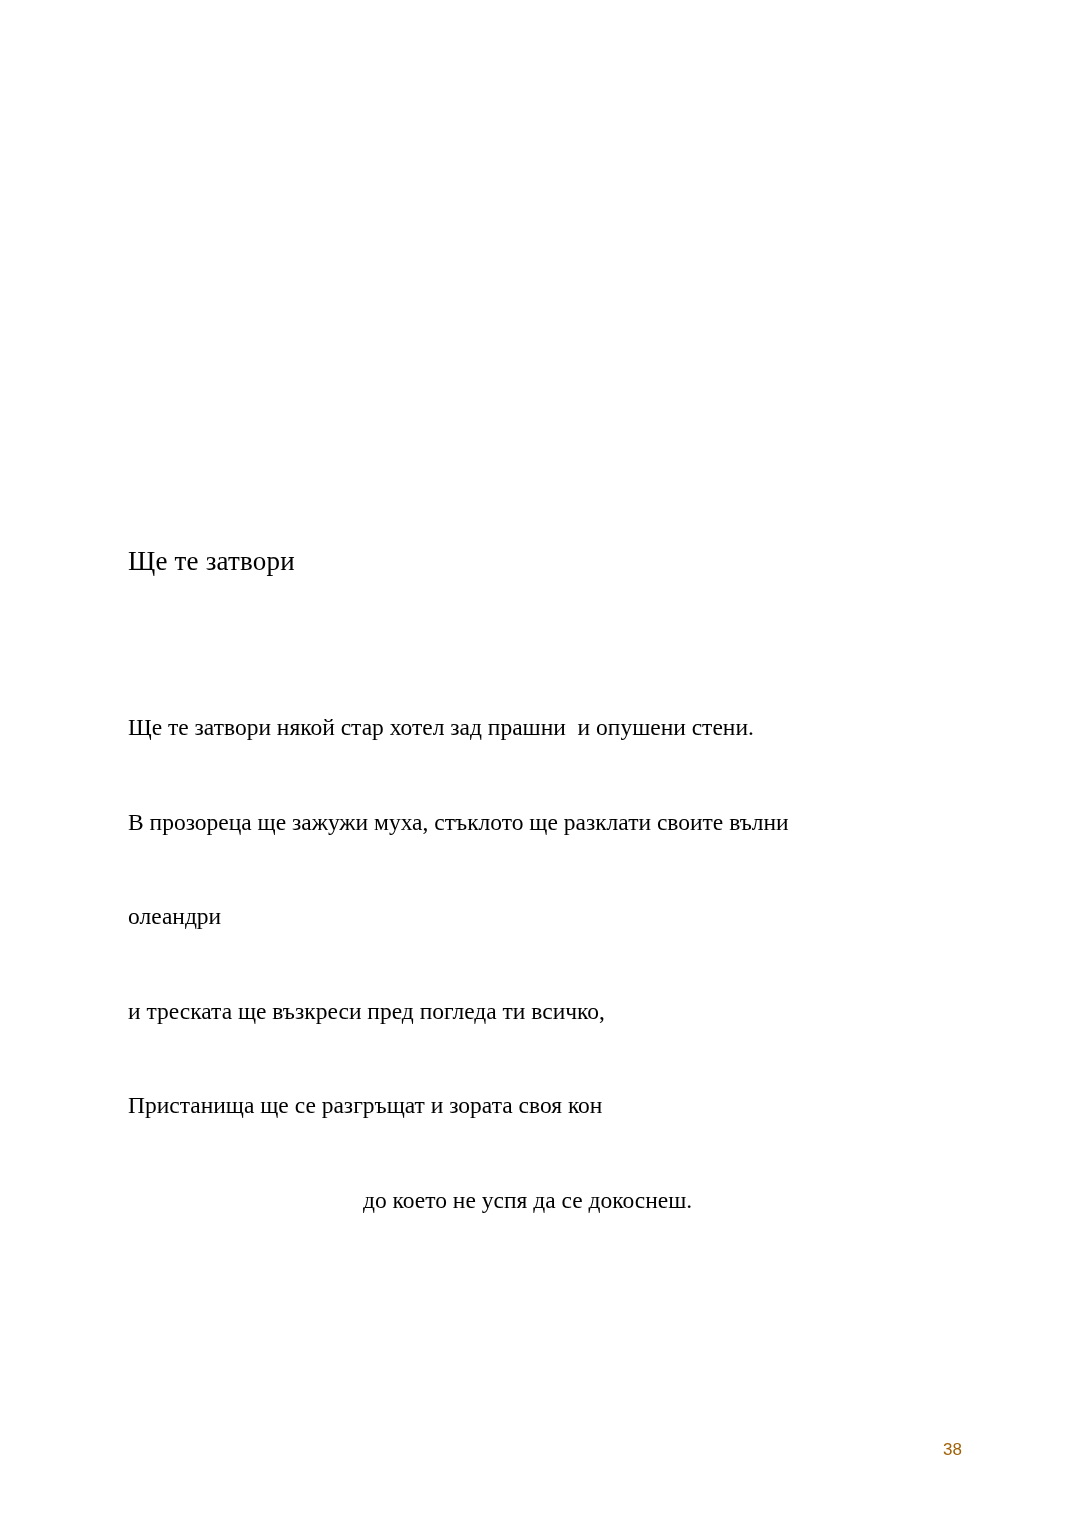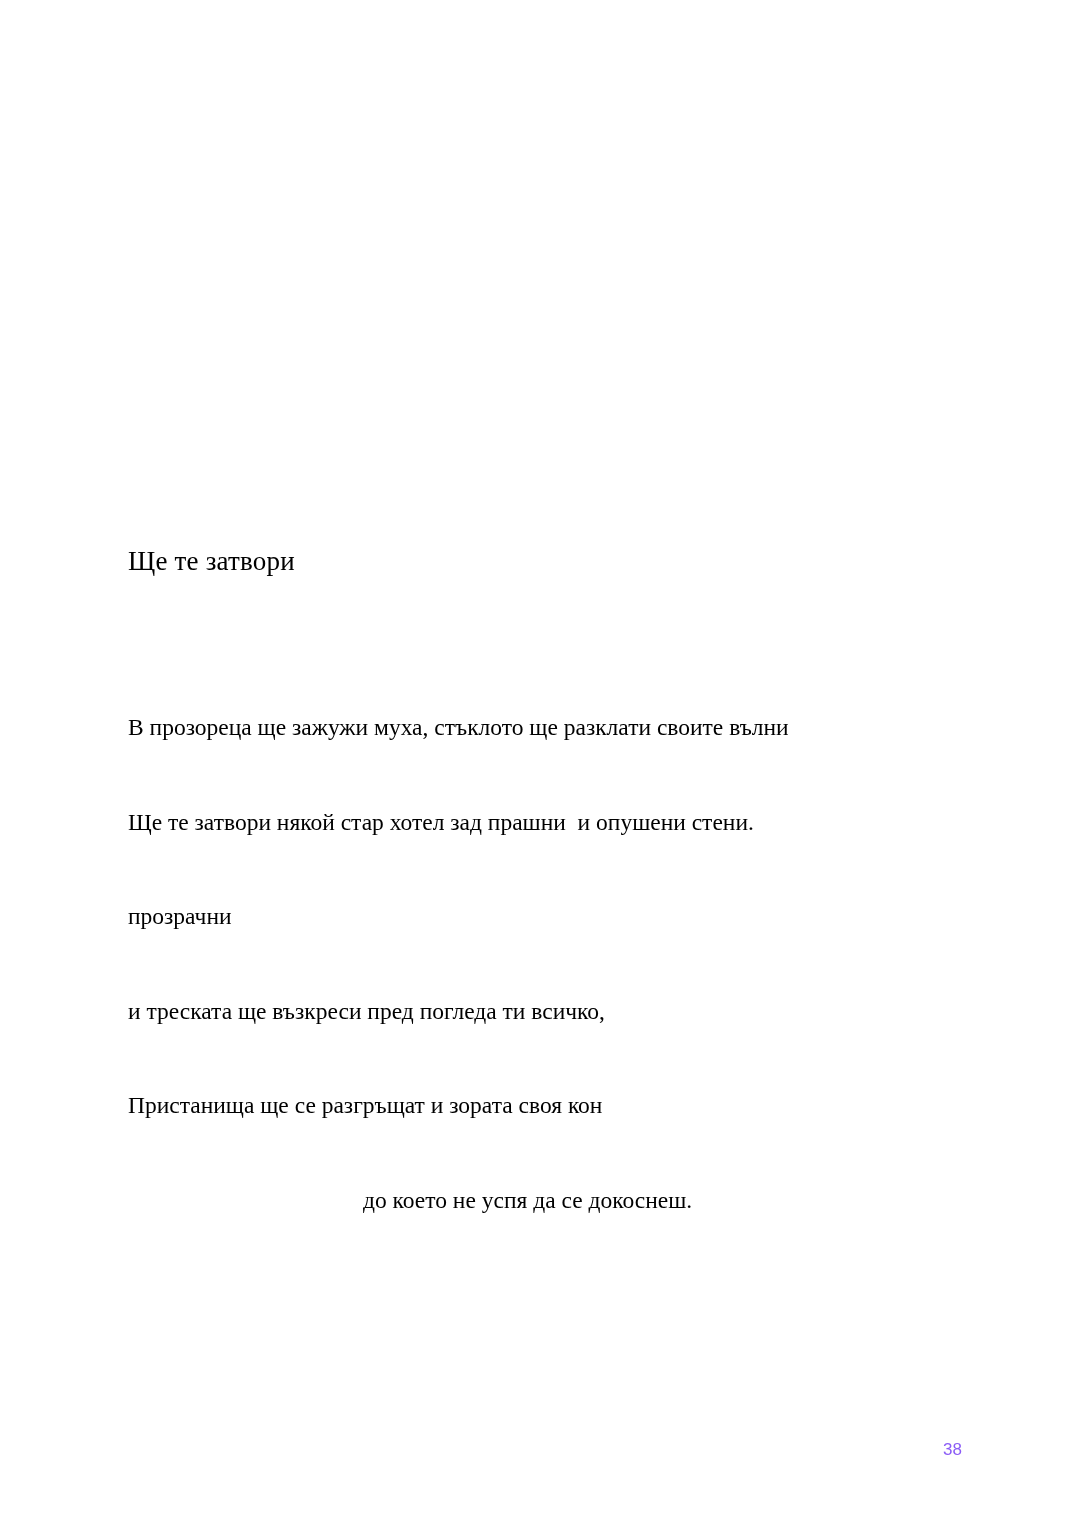--- a/index.html
+++ b/index.html
@@ -38,35 +38,35 @@
   .poem-line {
     display: block;
     white-space: pre-wrap;
   }
   .page-number {
     position: absolute;
     right: 118px;
     bottom: 92px;
     font-family: "Liberation Sans", sans-serif;
     font-size: 17px;
-    color: #8b5cf6;
+    color: #a16207;
   }
 </style>
 </head>
 <body>
 
 <div class="page">
 
   <div class="content">
     <h1 class="poem-title">Ще те затвори</h1>
 
     <div class="poem-body">
+      <span class="poem-line">Ще те затвори някой стар хотел зад прашни  и опушени стени.</span>
       <span class="poem-line">В прозореца ще зажужи муха, стъклото ще разклати своите вълни</span>
-      <span class="poem-line">Ще те затвори някой стар хотел зад прашни  и опушени стени.</span>
-      <span class="poem-line">прозрачни</span>
+      <span class="poem-line">олеандри</span>
       <span class="poem-line">и треската ще възкреси пред погледа ти всичко,</span>
       <span class="poem-line">Пристанища ще се разгръщат и зората своя кон</span>
       <span class="poem-line">                                        до което не успя да се докоснеш.</span>
       
       
       
       
       
       
       

